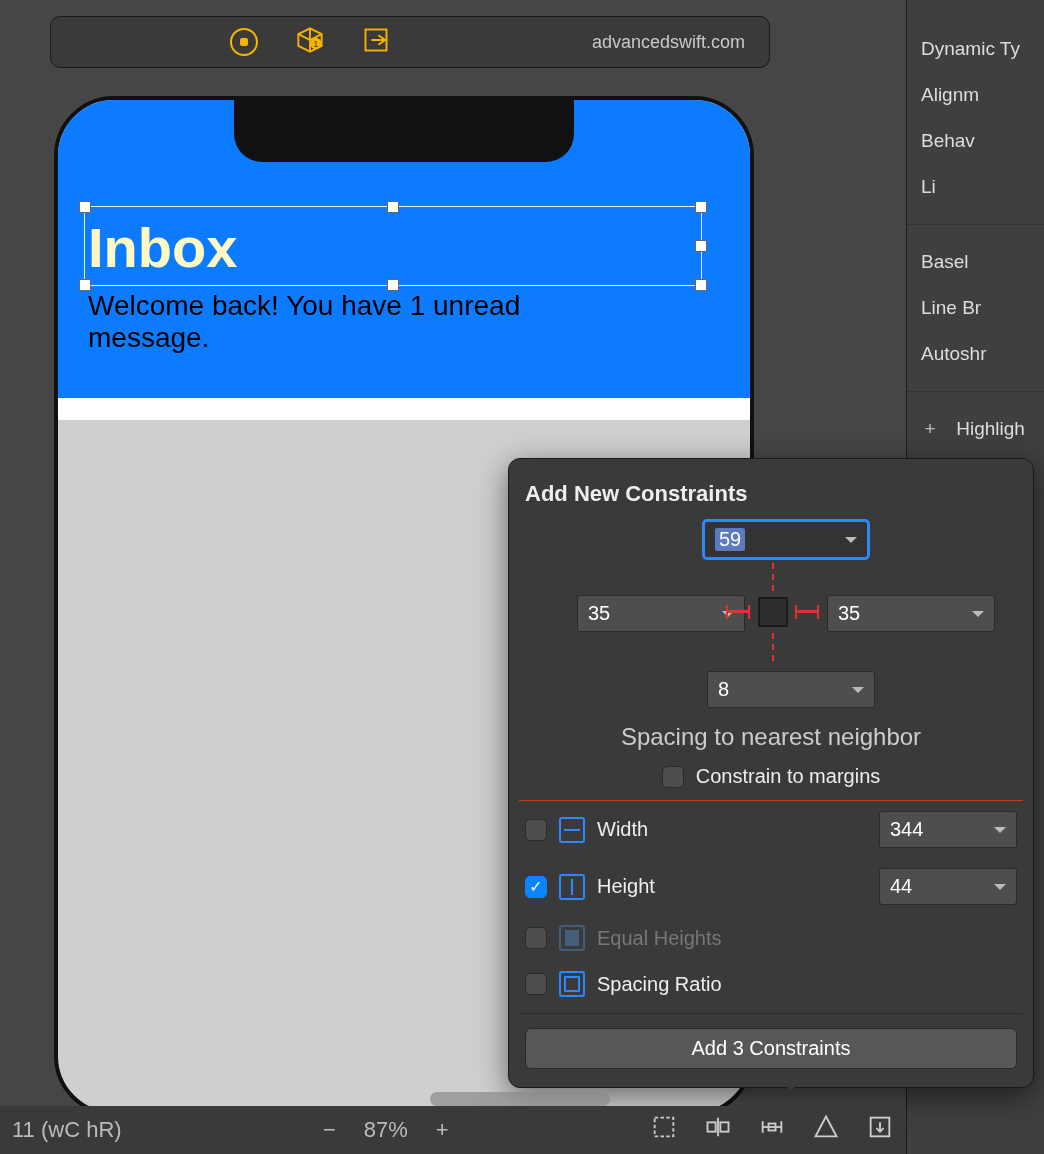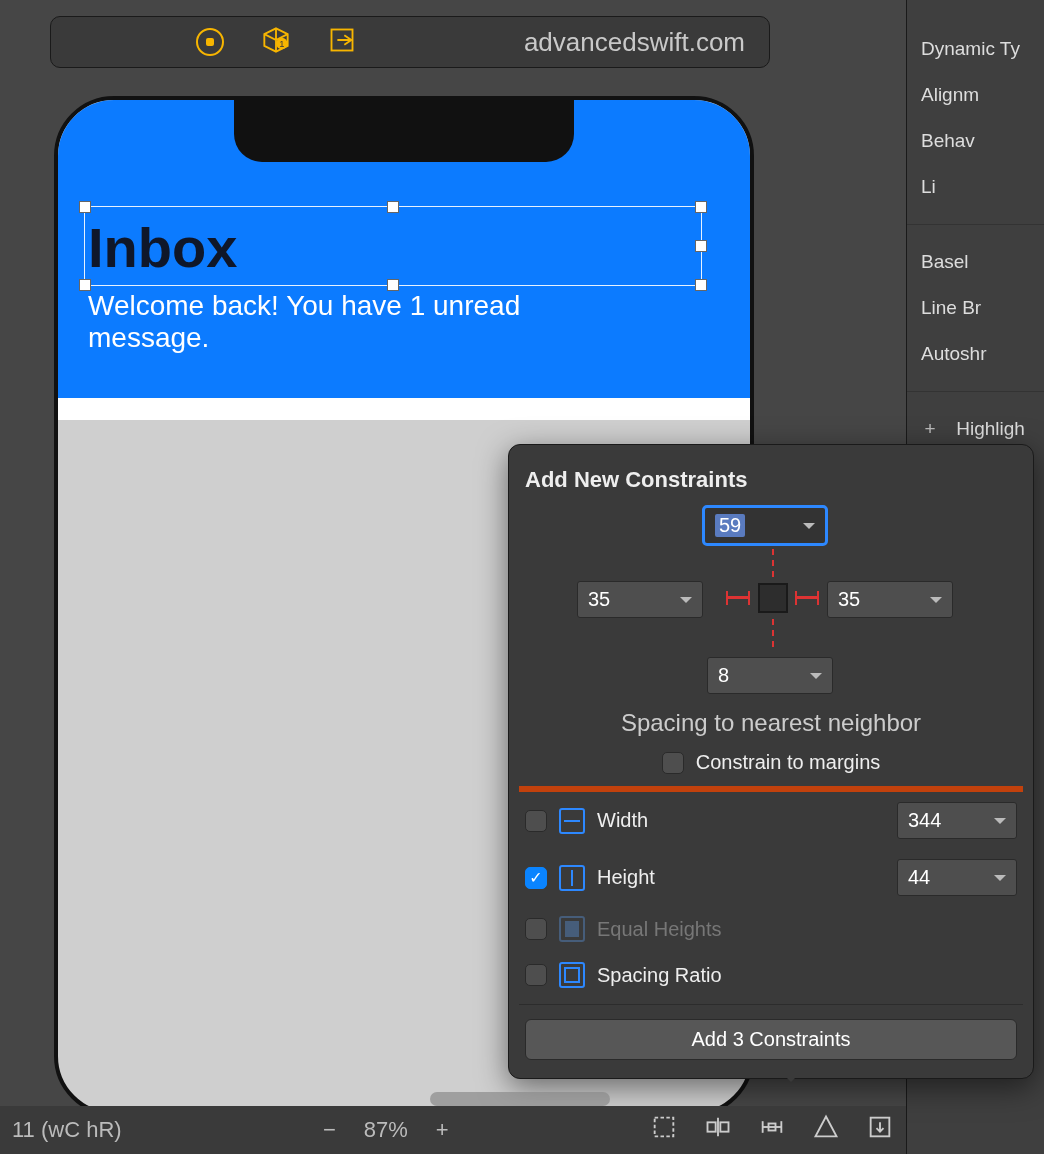--- a/index.html
+++ b/index.html
@@ -29,21 +29,21 @@
     gap: 40px;
   }
   .toolbar .spacer { flex: 1; }
   .toolbar .center-icons {
     display: flex;
     gap: 38px;
     align-items: center;
   }
   .toolbar .domain {
     color: #c9c9c9;
-    font-size: 26px;
+    font-size: 18px;
     font-weight: 500;
     margin-right: 6px;
   }
   .stop-icon {
     width: 28px; height: 28px;
     border: 2px solid #f7b500;
     border-radius: 50%;
     position: relative;
   }
   .stop-icon::after {
@@ -80,27 +80,27 @@
   }
   .header-area {
     background: #0C7BFF;
     height: 320px;
     padding-top: 120px;
     padding-left: 30px;
     padding-right: 30px;
     position: relative;
   }
   .title-label {
-    color: #0f172a;
+    color: #fef9c3;
     font-size: 56px;
     font-weight: 700;
     line-height: 1;
   }
   .subtitle-label {
-    color: #ffffff;
+    color: #000000;
     font-size: 28px;
     margin-top: 14px;
     max-width: 440px;
   }
   .white-bar {
     position: absolute;
     bottom: 0; left: 0; right: 0;
     height: 22px;
     background: #fff;
   }
@@ -143,21 +143,21 @@
     display: inline-block;
     width: 18px;
     text-align: center;
     margin-right: 12px;
     color: #bbb;
   }
 
   
   .popover {
     position: absolute;
-    top: 444px;
+    top: 458px;
     left: 508px;
     width: 526px;
     background: #3a3a3a;
     border: 1px solid #1a1a1a;
     border-radius: 12px;
     box-shadow: 0 8px 30px rgba(0,0,0,0.5);
     padding: 22px 10px 18px 10px;
   }
   .popover::after {
     content: '';
@@ -191,21 +191,21 @@
   }
   .spacing-field::after, .dim-field::after {
     content: '';
     position: absolute;
     right: 10px;
     top: 50%;
     margin-top: -3px;
     border: 6px solid transparent;
     border-top-color: #bbb;
   }
-  .spacing-field { width: 126px; position: absolute; }
+  .spacing-field { width: 168px; position: absolute; }
   .spacing-field.top { left: 183px; top: 0; background:#333; border:3px solid #2d88ff; border-radius:5px; }
   .spacing-field.left { left: 58px; top: 76px; }
   .spacing-field.right { left: 308px; top: 76px; }
   .spacing-field.bottom { left: 188px; top: 152px; }
   .spacing-field.top .val { background:#5a7bbf; padding:0 4px; border-radius:2px;}
   .center-box {
     position: absolute;
     left: 239px; top: 78px;
     width: 30px; height: 30px;
     border: 2px solid #1a1a1a;
@@ -250,21 +250,21 @@
     background: #0a84ff;
     border-color: #0a84ff;
     color: #fff;
     font-size: 16px;
   }
   .dim-row {
     display: flex;
     align-items: center;
     gap: 12px;
     padding: 10px 6px;
-    border-top: 6px solid #c2410c;
+    border-top: 1px solid #c2410c;
   }
   .dim-icon {
     width: 26px; height: 26px;
     border: 2px solid #2d88ff;
     border-radius: 3px;
     position: relative;
     flex-shrink: 0;
   }
   .dim-icon.w::after {
     content:''; position:absolute; left:3px; right:3px; top:50%; height:2px; margin-top:-1px; background:#2d88ff;
@@ -273,21 +273,21 @@
   .dim-icon.h::after {
     content:''; position:absolute; top:3px; bottom:3px; left:50%; width:2px; margin-left:-1px; background:#2d88ff;
   }
   .dim-icon.ew::after{content:'';position:absolute;inset:4px 3px;border-top:2px solid #2d88ff;border-bottom:2px solid #2d88ff;}
   .dim-icon.eh::after{content:'';position:absolute;inset:3px 4px;border-left:2px solid #2d88ff;border-right:2px solid #2d88ff;}
   .dim-icon.ar::after{content:'';position:absolute;inset:3px;border:2px solid #2d88ff;}
   .dim-label { color:#eee; font-size:20px; }
   .dim-row.disabled .dim-label { color:#777; }
   .dim-row.disabled .dim-icon { border-color:#465d7a; }
   .dim-row.disabled .dim-icon::after{ background:#465d7a; border-color:#465d7a;}
-  .dim-field { width: 120px; margin-left: auto; }
+  .dim-field { width: 138px; margin-left: auto; }
   .noborder { border-top: none; }
   .pop-divider { height:1px; background:#2c2c2c; margin:6px 0 14px 0; }
 
   .add-button {
     display: block;
     width: calc(100% - 12px);
     margin: 0 6px;
     background: #575757;
     border: 1px solid #2a2a2a;
     border-radius: 6px;

